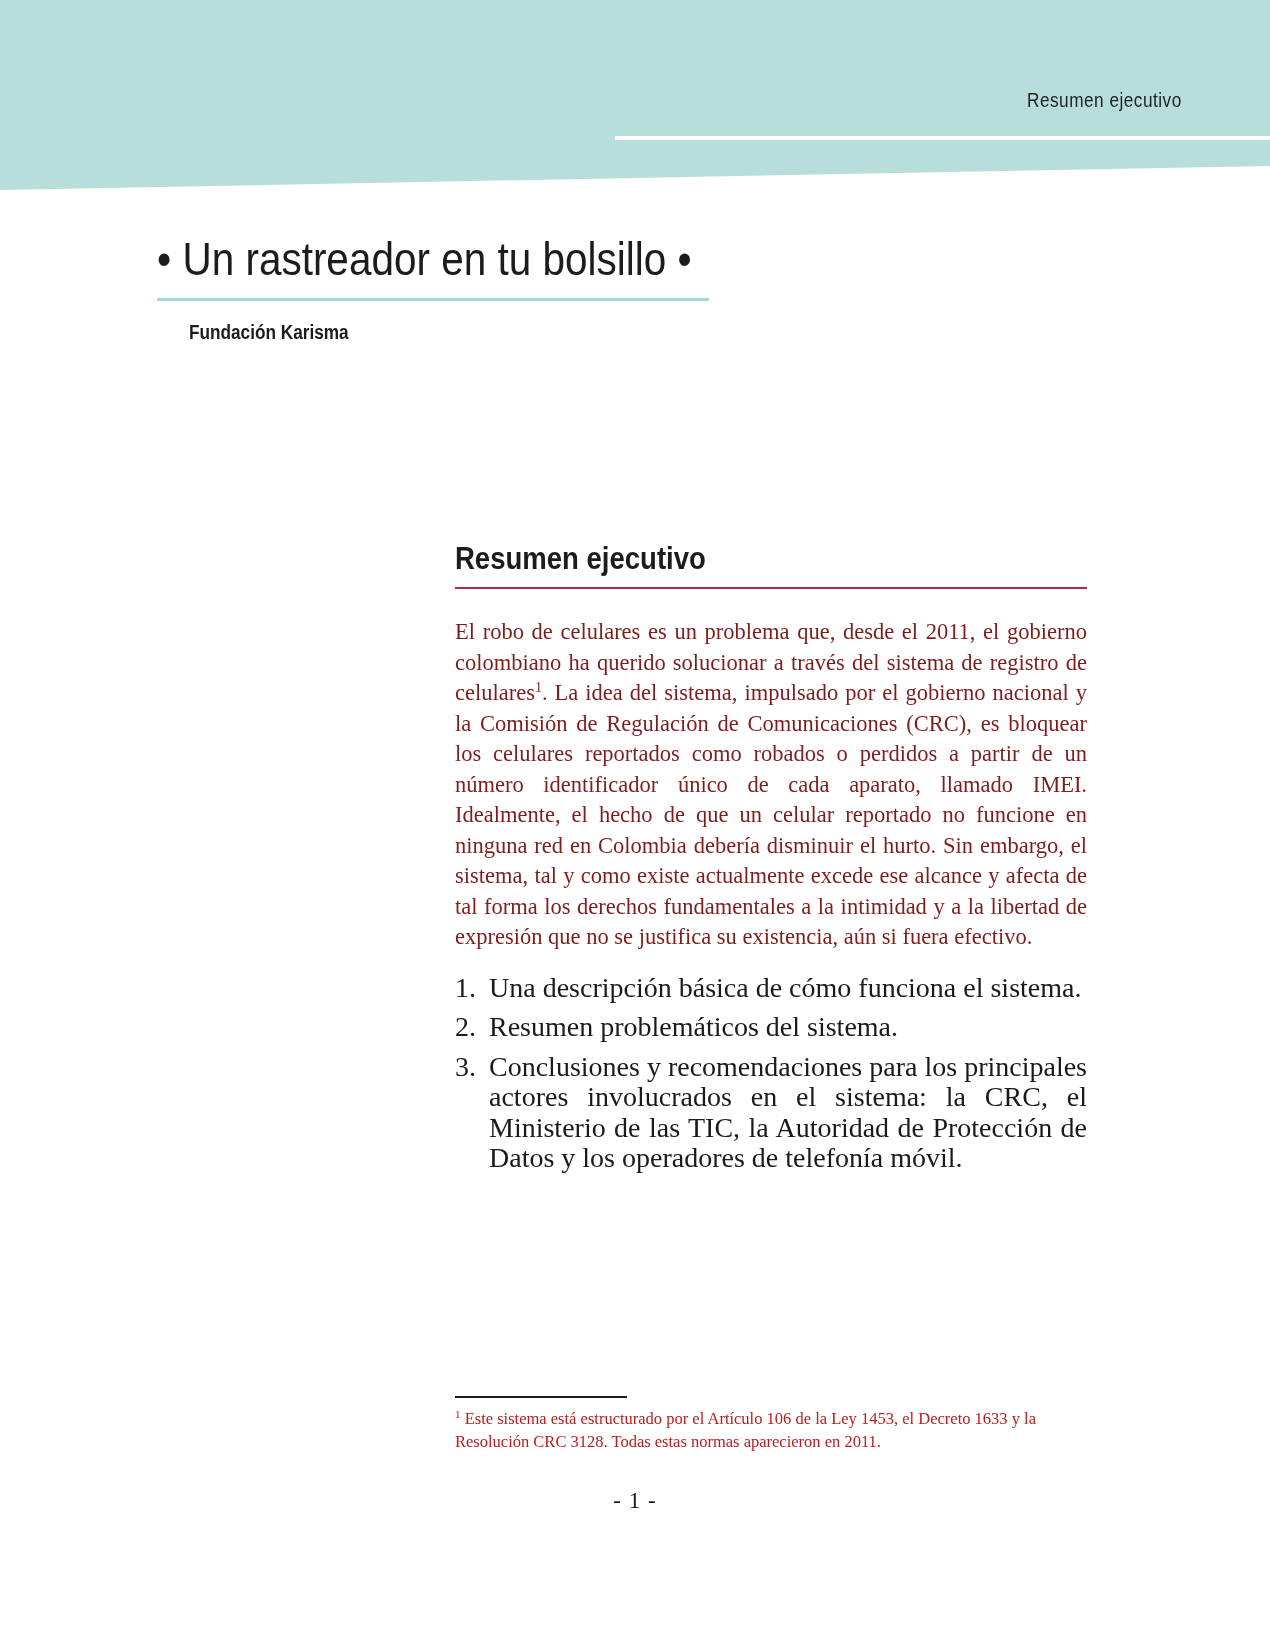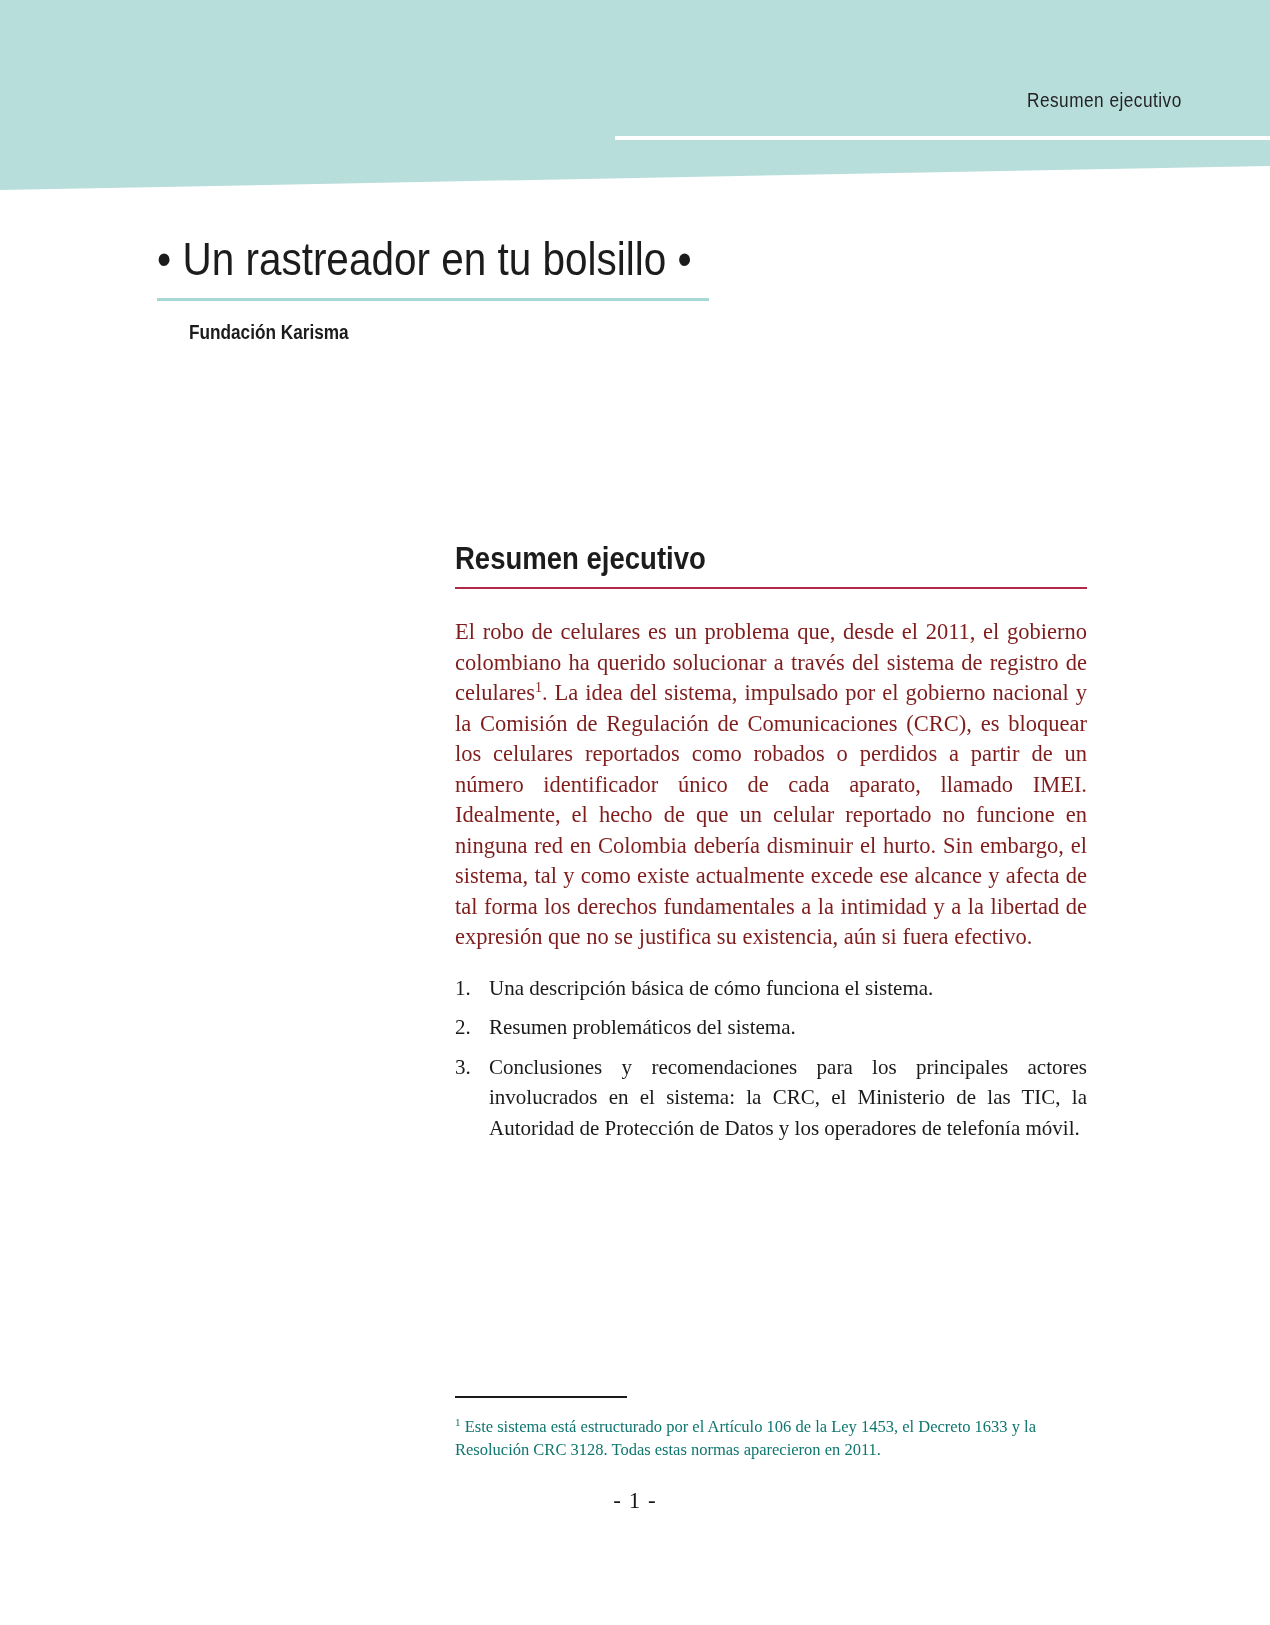--- a/index.html
+++ b/index.html
@@ -138,21 +138,21 @@
     margin: 20px 0 0 0;
     padding: 0;
     list-style: none;
     counter-reset: item;
   }
   ol.num-list > li {
     position: relative;
     padding-left: 34px;
     margin-top: 9px;
     font-family: "Liberation Serif", serif;
-    font-size: 21px;
+    font-size: 28px;
     line-height: 30.5px;
     color: #1a1a1a;
     text-align: justify;
   }
   ol.num-list > li:first-child {
     margin-top: 0;
   }
   ol.num-list > li::before {
     counter-increment: item;
     content: counter(item) ".";
@@ -173,25 +173,25 @@
     top: 1396px;
     left: 455px;
     width: 632px;
   }
   .footnote-rule {
     width: 172px;
     height: 2px;
     background: #1a1a1a;
   }
   .footnote-text {
-    margin-top: 17px;
+    margin-top: 9px;
     font-family: "Liberation Serif", serif;
     font-size: 16.5px;
     line-height: 23px;
-    color: #0f766e;
+    color: #b91c1c;
     text-align: left;
   }
   .footnote-text sup {
     font-size: 11px;
     vertical-align: super;
     line-height: 0;
   }
 
   
   .page-number {

